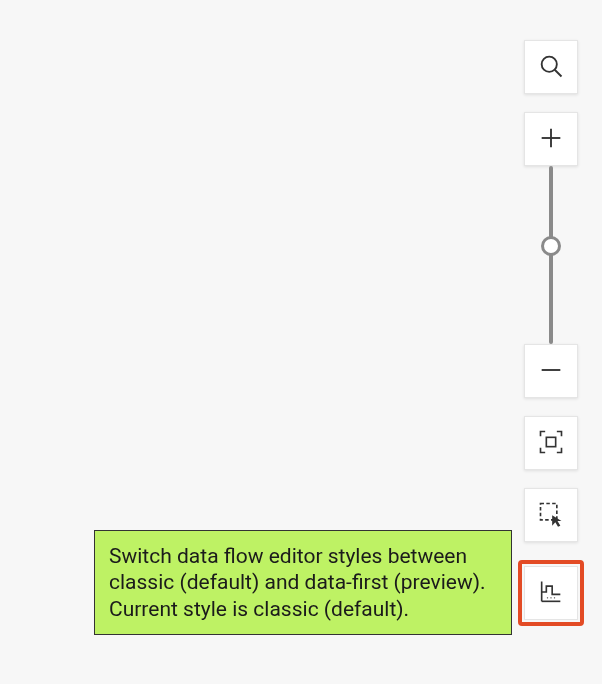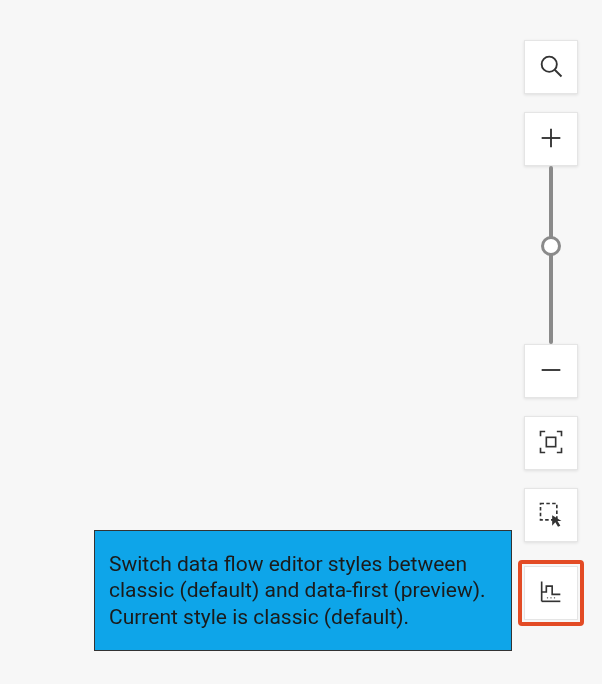--- a/index.html
+++ b/index.html
@@ -60,23 +60,23 @@
       border-radius: 4px;
       padding: 2px;
     }
     .highlight-wrap .tb-btn { box-shadow: none; }
     
     .tooltip {
       position: absolute;
       left: 94px;
       top: 530px;
       width: 418px;
-      background: #0ea5e9;
+      background: #bef264;
       border: 1px solid #333;
-      padding: 20px 14px;
+      padding: 12px 14px;
       font-size: 21px;
       line-height: 1.25;
       color: #1b1b1b;
     }
     
     .ico { width: 28px; height: 28px; stroke: #333; stroke-width: 1.6; fill: none; }
     .ico-thin { stroke-width: 1.4; }
   </style>
 </head>
 <body>

